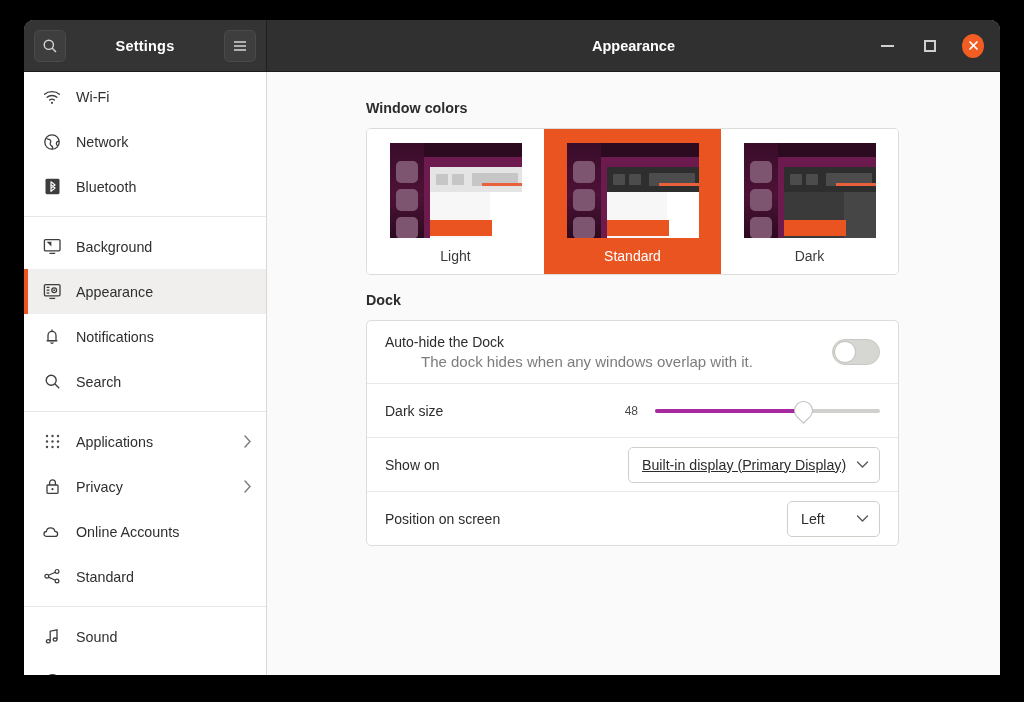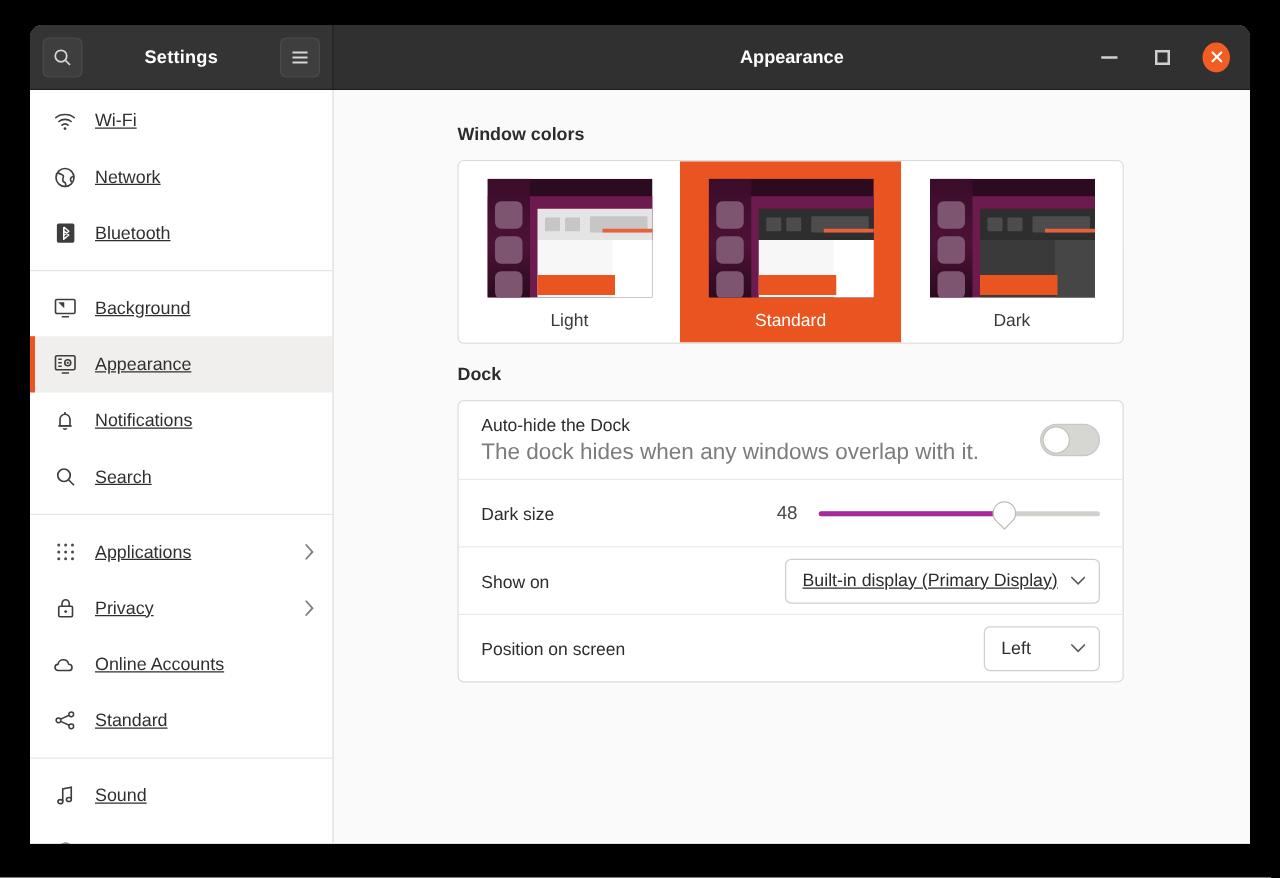--- a/index.html
+++ b/index.html
@@ -124,21 +124,21 @@
     width: 4px;
     background: #e95420;
   }
   .nav-icon {
     width: 20px; height: 20px;
     margin-right: 14px;
     display: flex; align-items: center; justify-content: center;
     flex: 0 0 20px;
     color: #3d3d3d;
   }
-  .nav-label { flex: 1; white-space: nowrap; text-decoration: underline; }
+  .nav-label { flex: 1; white-space: nowrap; }
   .nav-chevron { color: #7a7a7a; display: flex; align-items: center; }
   .nav-sep {
     height: 1px;
     background: #e6e6e3;
     margin: 7px 0 7px 0;
   }
 
   
   .content {
     flex: 1;
@@ -201,21 +201,21 @@
   
   .row {
     display: flex;
     align-items: center;
     padding: 0 18px;
     min-height: 54px;
     border-top: 1px solid #e9e9e6;
   }
   .row:first-child { border-top: none; }
   .row-label { font-size: 14px; color: #2c2c2c; }
-  .row-sub { font-size: 18px; color: #7c7c7c; margin-top: 3px; }
+  .row-sub { font-size: 15px; color: #7c7c7c; margin-top: 3px; margin-left: 36px; }
   .row-text { flex: 1; }
   .row.autohide { min-height: 62px; }
 
   .toggle {
     width: 48px; height: 26px;
     border-radius: 13px;
     background: #d6d6d2;
     border: 1px solid #c9c9c4;
     position: relative;
     cursor: pointer;
@@ -224,21 +224,21 @@
   .toggle .knob {
     position: absolute;
     left: 1px; top: 1px;
     width: 22px; height: 22px;
     border-radius: 50%;
     background: #ffffff;
     border: 1px solid #c2c2bd;
   }
 
   .slider-wrap { flex: 1; display: flex; align-items: center; justify-content: flex-end; }
-  .slider-val { font-size: 15px; color: #4a4a4a; margin-right: 17px; }
+  .slider-val { font-size: 12px; color: #4a4a4a; margin-right: 17px; }
   .slider {
     position: relative;
     width: 225px;
     height: 22px;
     display: flex;
     align-items: center;
     cursor: pointer;
   }
   .sl-track { position: absolute; left: 0; right: 0; height: 4px; border-radius: 2px; background: #d0d0cc; }
   .sl-fill { position: absolute; left: 0; height: 4px; border-radius: 2px; background: #a62a9e; }

